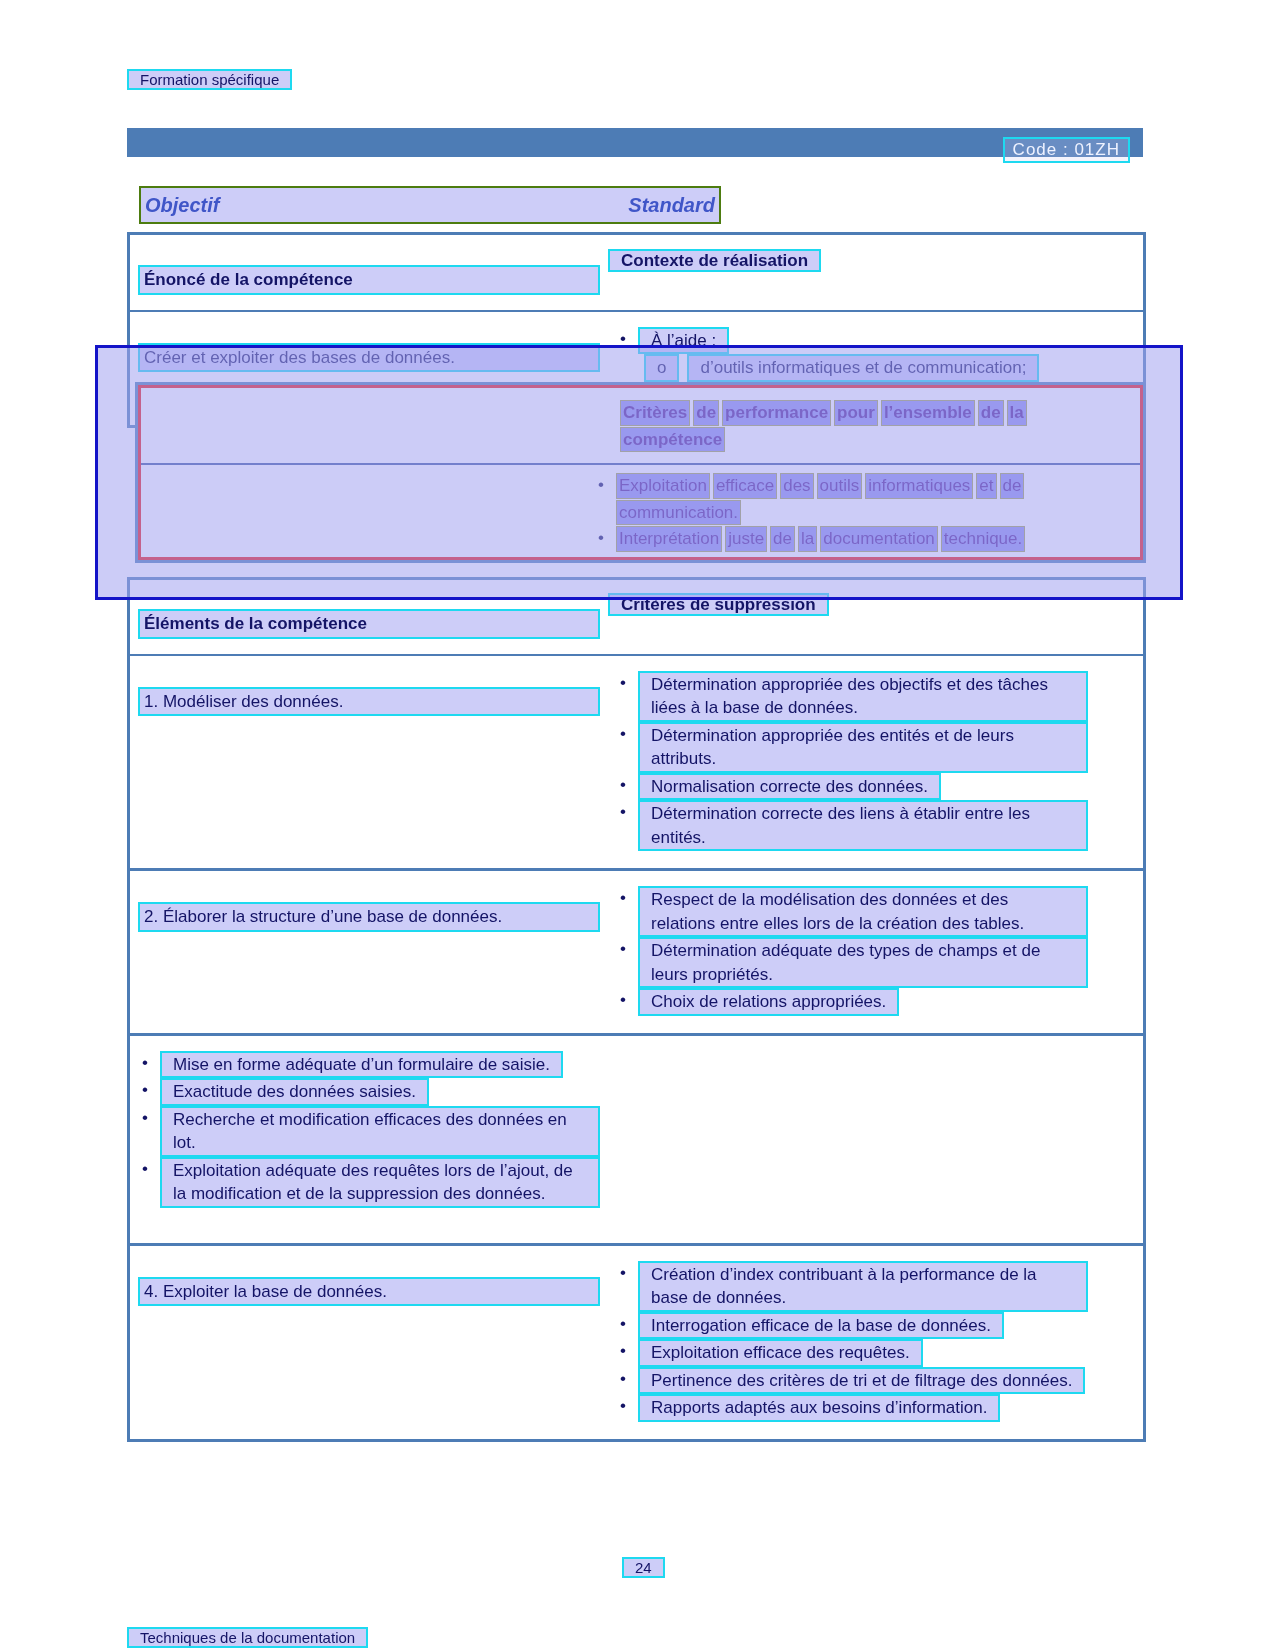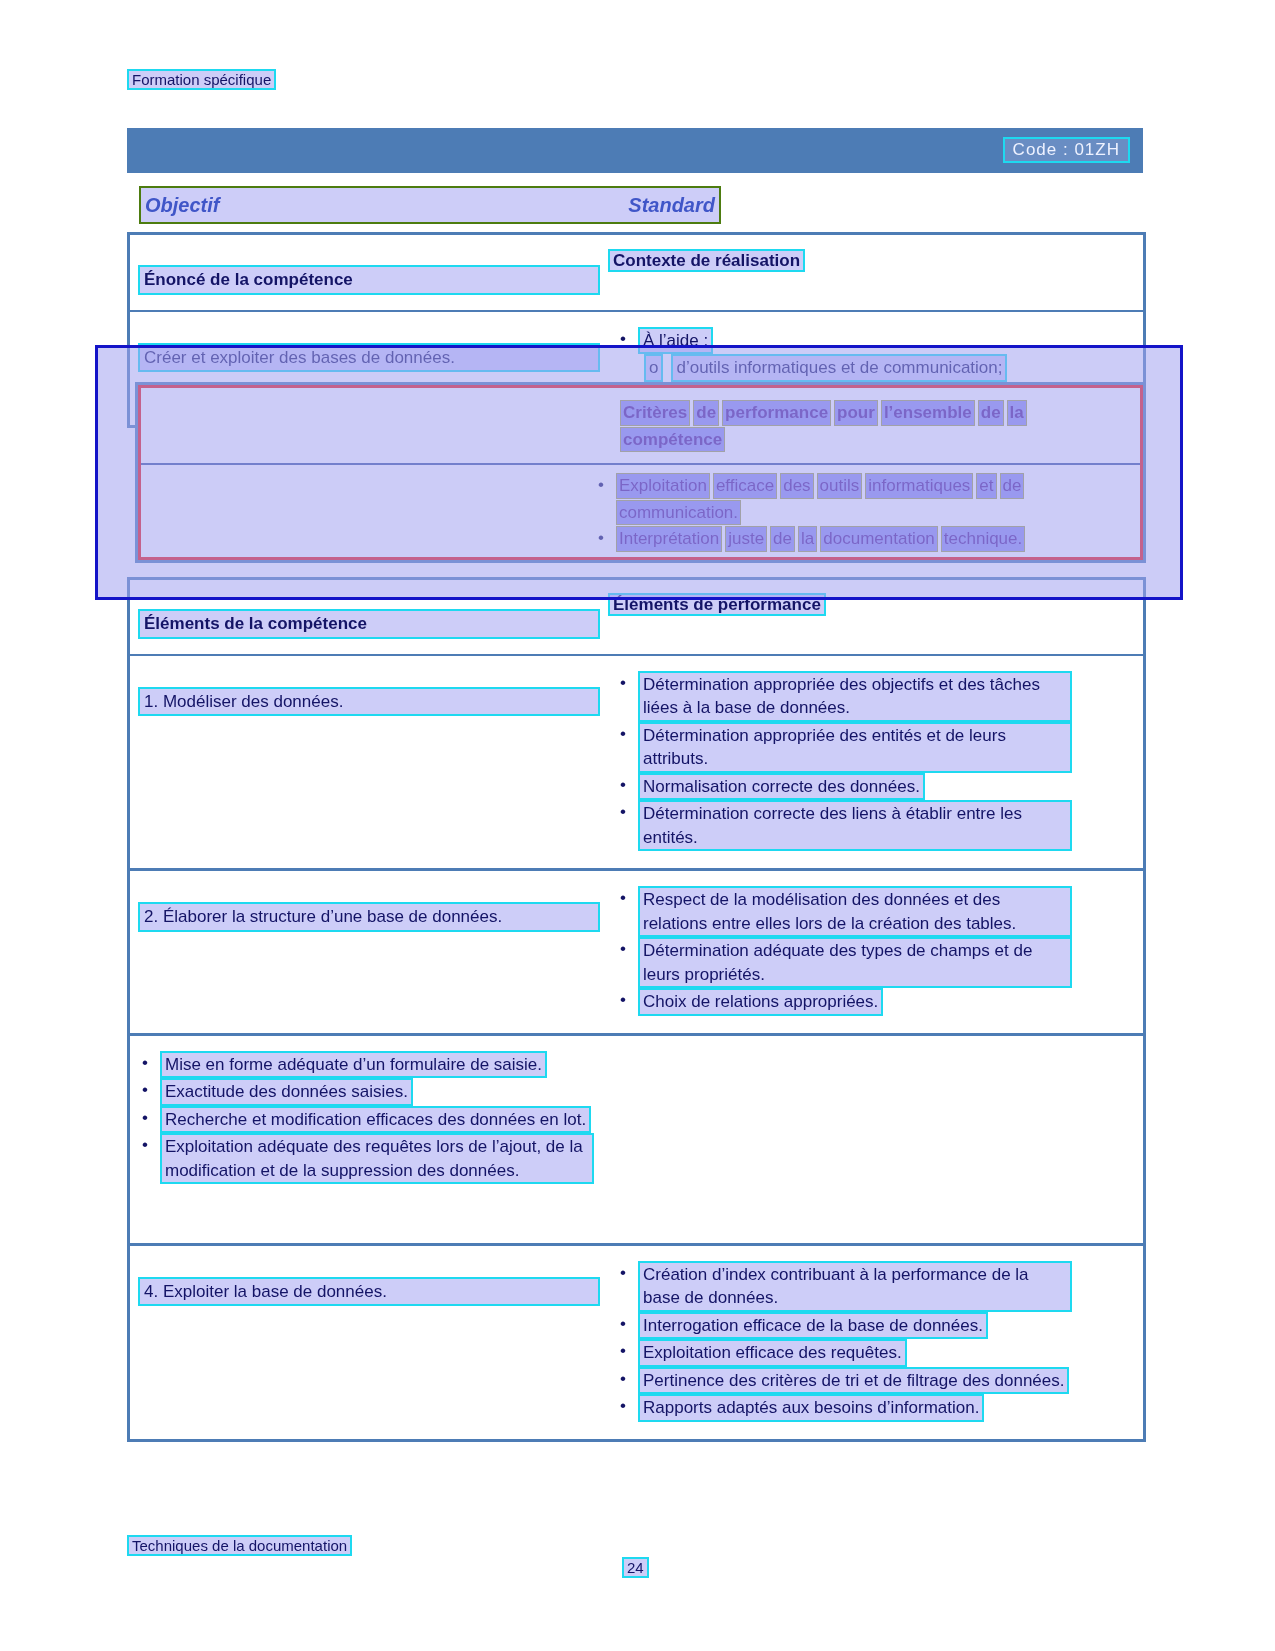--- a/index.html
+++ b/index.html
@@ -3,29 +3,29 @@
 <meta charset="utf-8">
 <style>
   html,body { margin:0; padding:0; background:#ffffff; }
   .page {
     position:relative; width:1275px; height:1651px; background:#ffffff;
     font-family:"Liberation Sans", sans-serif; color:#151550; overflow:hidden;
   }
   
   .hl {
     background:#cdcdf8; border:2px solid #1ed9f0; color:#141466;
-    padding:0 3px; box-decoration-break:clone; -webkit-box-decoration-break:clone;
+    padding:0 11px; box-decoration-break:clone; -webkit-box-decoration-break:clone;
   }
   .hl.block { display:block; padding:1px 4px;margin-top:16px; }
   .fs15 { font-size:15px; line-height:20px; }
   .doc-text { font-size:17px; line-height:23.5px; }
 
   
   .header-bar {
-    position:absolute; left:127px; top:128px; width:1016px; height:45px;
+    position:absolute; left:127px; top:128px; width:1016px; height:29px;
     background:#4d7cb5;
   }
   .code-badge {
     position:absolute; right:13px; top:9px;
     border:2px solid #1ed9f0; background:rgba(205,205,248,0.22);
     color:#eef2ff; font-size:17px; padding:1px 8px; letter-spacing:1px;
   }
 
   
   .obj-bar {
@@ -72,21 +72,21 @@
     color:#4c1d95; padding:0 2px; margin:0 3px 1px 0;
   }
 
   
   #table3 { left:127px; top:577px; width:1013px; }
   #table3 .thead { padding-top:7px; padding-bottom:9px; }
   .t3row { padding-top:9px; padding-bottom:11px; }
   .r1 { min-height:158px; } .r2 { min-height:135px; } .r3 { min-height:187px; } .r4 { min-height:165px; }
 
   .formation { position:absolute; left:127px; top:70px; }
-  .footer-left { position:absolute; left:127px; top:1536px; }
+  .footer-left { position:absolute; left:127px; top:1628px; }
   .page-num { position:absolute; left:622px; top:1558px; }
 </style>
 </head>
 <body>
 
 <div class="page">
 
   <div class="formation fs15">
     <span class="hl">Formation spécifique</span>
   </div>
@@ -146,21 +146,21 @@
     </div>
   </div>
 
   <div class="overlay"></div>
 
   <div id="table3" class="tbl doc-text">
     <div class="cols thead">
       <div class="cell-l">
           <span class="hl block">Éléments de la compétence</span>
         </div>
-      <div class="cell-r"><span class="hl">Éléments de performance</span></div>
+      <div class="cell-r"><span class="hl">Critères de suppression</span></div>
     </div>
 
     <div class="cols trow t3row r1">
       <div class="cell-l">
           <span class="hl block">1.  Modéliser des données.</span>
         </div>
       <div class="cell-r">
         <div class="crit">
           <span class="b">•</span>
           <span class="hl txt">Détermination appropriée des objectifs et des tâches liées à la base de données.</span>

